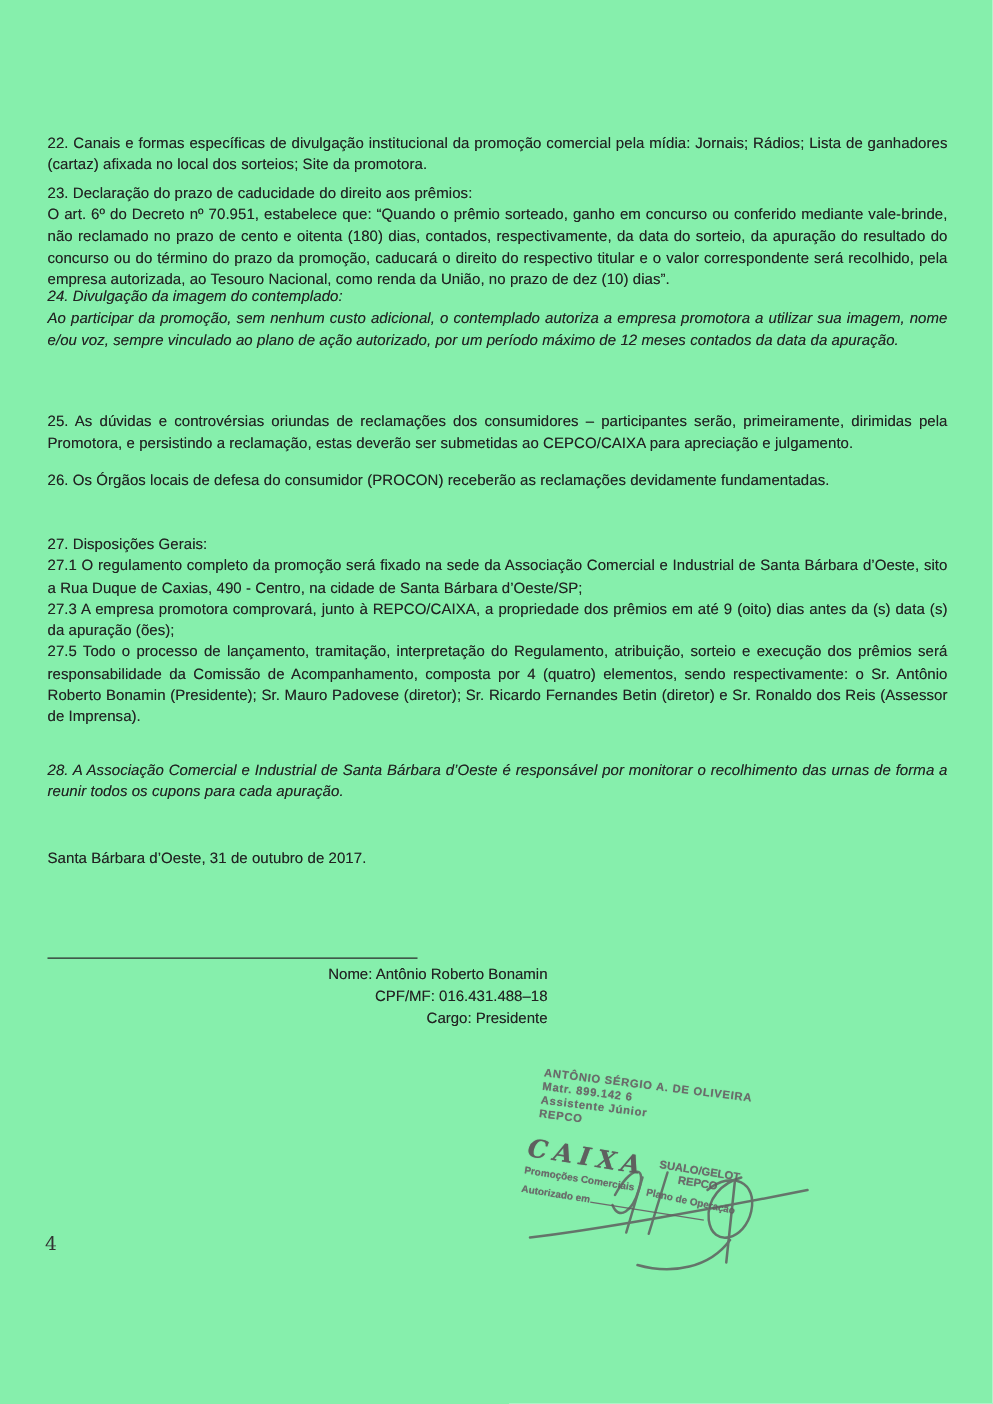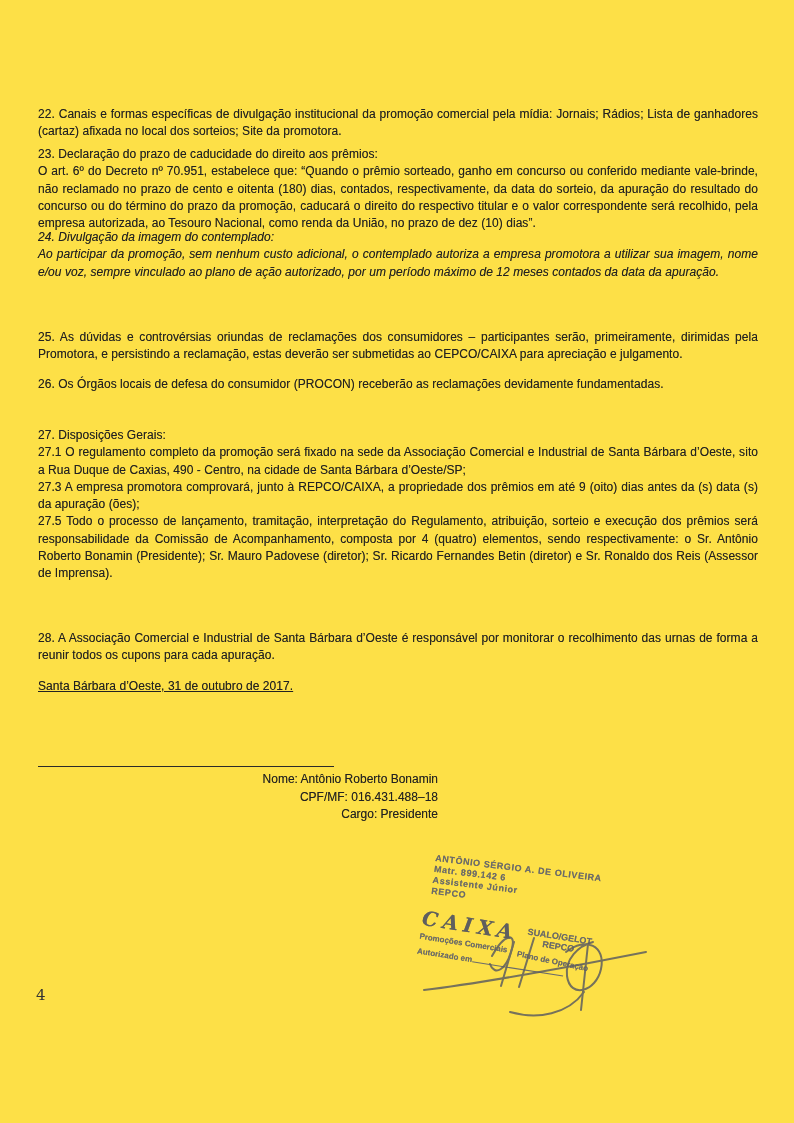--- a/index.html
+++ b/index.html
@@ -1,20 +1,20 @@
 <!DOCTYPE html>
 <html><head>
 <meta charset="utf-8">
 <style>
   html,body{margin:0;padding:0;}
   body{
     width:794px;height:1123px;background:#ffffff;position:relative;
     font-family:"Liberation Sans", sans-serif;color:#222222;overflow:hidden;
   }
-  .page{position:absolute;inset:0;background:#fde047;}
+  .page{position:absolute;inset:0;background:#86efac;}
   .para{
     position:absolute;left:38px;width:720px;
     font-size:12px;line-height:17.3px;text-align:justify;
     color:#222;text-shadow:0 0 .4px rgba(20,20,20,.45);
     letter-spacing:.05px;
   }
   .para .heading{display:block;}
   .para .body{display:block;}
   .para .item{display:block;}
   .single-line{text-align:left;}
@@ -66,23 +66,23 @@
 
   <p class="para" style="top:364px;">26. Os Órgãos locais de defesa do consumidor (PROCON) receberão as reclamações devidamente fundamentadas.</p>
 
   <div class="para" style="top:387px;margin-top:40px;">
     <span class="heading">27. Disposições Gerais:</span>
     <span class="item">27.1 O regulamento completo da promoção será fixado na sede da Associação Comercial e Industrial de Santa Bárbara d’Oeste, sito a Rua Duque de Caxias, 490 - Centro, na cidade de Santa Bárbara d’Oeste/SP;</span>
     <span class="item">27.3 A empresa promotora comprovará, junto à REPCO/CAIXA, a propriedade dos prêmios em até 9 (oito) dias antes da (s) data (s) da apuração (ões);</span>
     <span class="item">27.5 Todo o processo de lançamento, tramitação, interpretação do Regulamento, atribuição, sorteio e execução dos prêmios será responsabilidade da Comissão de Acompanhamento, composta por 4 (quatro) elementos, sendo respectivamente: o Sr. Antônio Roberto Bonamin (Presidente); Sr. Mauro Padovese (diretor); Sr. Ricardo Fernandes Betin (diretor) e Sr. Ronaldo dos Reis (Assessor de Imprensa).</span>
   </div>
 
-  <p class="para" style="top:618px;">28. A Associação Comercial e Industrial de Santa Bárbara d’Oeste é responsável por monitorar o recolhimento das urnas de forma a reunir todos os cupons para cada apuração.</p>
+  <p class="para" style="top:596px;font-style:italic;">28. A Associação Comercial e Industrial de Santa Bárbara d’Oeste é responsável por monitorar o recolhimento das urnas de forma a reunir todos os cupons para cada apuração.</p>
 
-  <p class="para single-line" style="top:666px;text-decoration:underline;">Santa Bárbara d’Oeste, 31 de outubro de 2017.</p>
+  <p class="para single-line" style="top:666px;">Santa Bárbara d’Oeste, 31 de outubro de 2017.</p>
 
   <div class="sig-block">
     <div class="sig-rule"></div>
     <div>Nome: Antônio Roberto Bonamin</div>
     <div>CPF/MF: 016.431.488–18</div>
     <div>Cargo: Presidente</div>
   </div>
 
   <div class="stamp stamp-clerk">
     <div>ANTÔNIO SÉRGIO A. DE OLIVEIRA</div>

